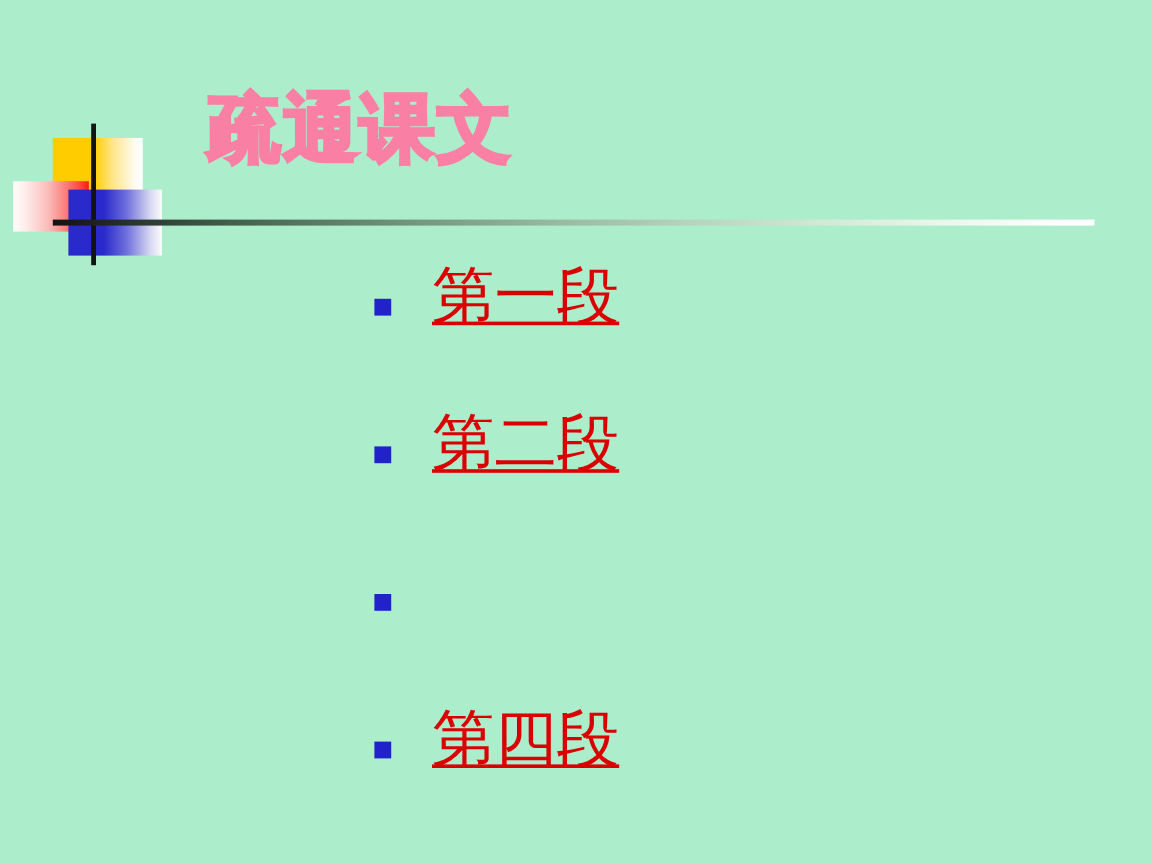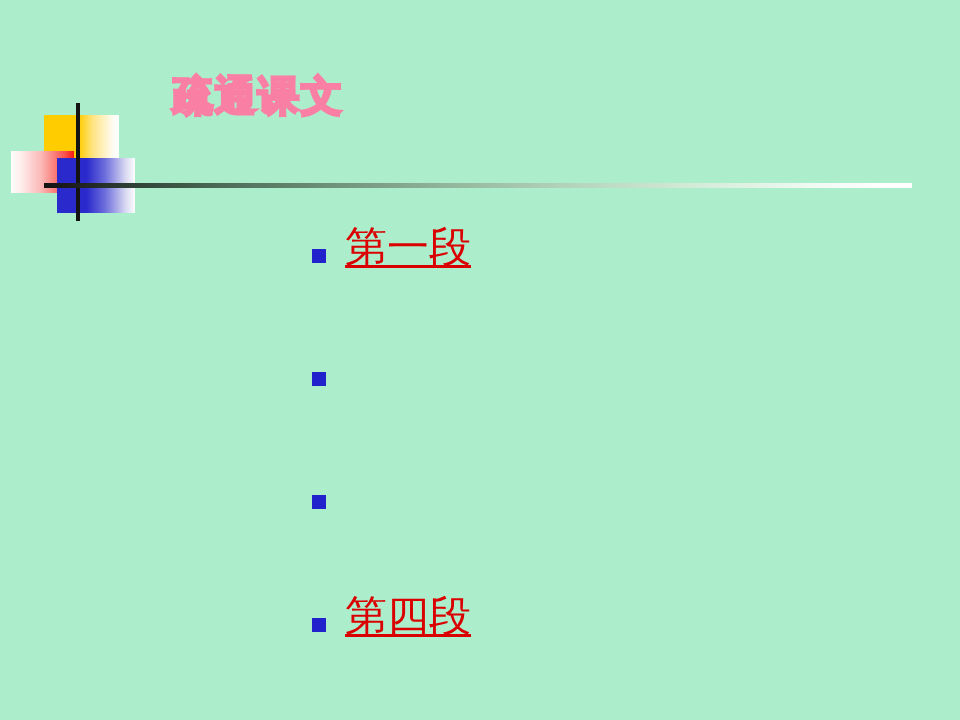--- a/index.html
+++ b/index.html
@@ -85,21 +85,21 @@
         #EEF9F1 88%,
         #FFFFFF 97%,
         #FFFFFF 100%);
   }
 
   
   #title {
     position: absolute;
     left: 172px;
     top: 76px;
-    font-size: 41px;
+    font-size: 62px;
     line-height: 1;
     font-weight: bold;
     color: #FA7FA4;
     letter-spacing: 2px;
     white-space: nowrap;
     font-family: "DejaVu Sans", "Liberation Sans", sans-serif;
     -webkit-text-stroke: 3px #FA7FA4;
     text-shadow: 0 0 1px #FA7FA4;
   }
 
@@ -123,23 +123,23 @@
     position: absolute;
     left: 0;
     top: 27px;
     width: 14px;
     height: 14px;
     background: #2222CC;
   }
 
   .bullet-text {
     position: absolute;
-    left: 33px;
+    left: 48px;
     top: 0;
-    font-size: 42px;
+    font-size: 52px;
     line-height: 50px;
     color: #DA0000;
     text-decoration: underline;
     text-decoration-color: #DA0000;
     text-decoration-thickness: 3px;
     text-underline-offset: 4px;
     white-space: nowrap;
     font-family: "DejaVu Sans", "Liberation Sans", sans-serif;
   }
 </style>
@@ -161,20 +161,21 @@
 
   <div id="bullet-list">
 
     <div class="bullet-row">
       <span class="bullet-marker"></span>
       <span class="bullet-text">第一段</span>
     </div>
 
     <div class="bullet-row">
       <span class="bullet-marker"></span>
+      <span class="bullet-text">第二段</span>
     </div>
 
     <div class="bullet-row">
       <span class="bullet-marker"></span>
     </div>
 
     <div class="bullet-row">
       <span class="bullet-marker"></span>
       <span class="bullet-text">第四段</span>
     </div>

